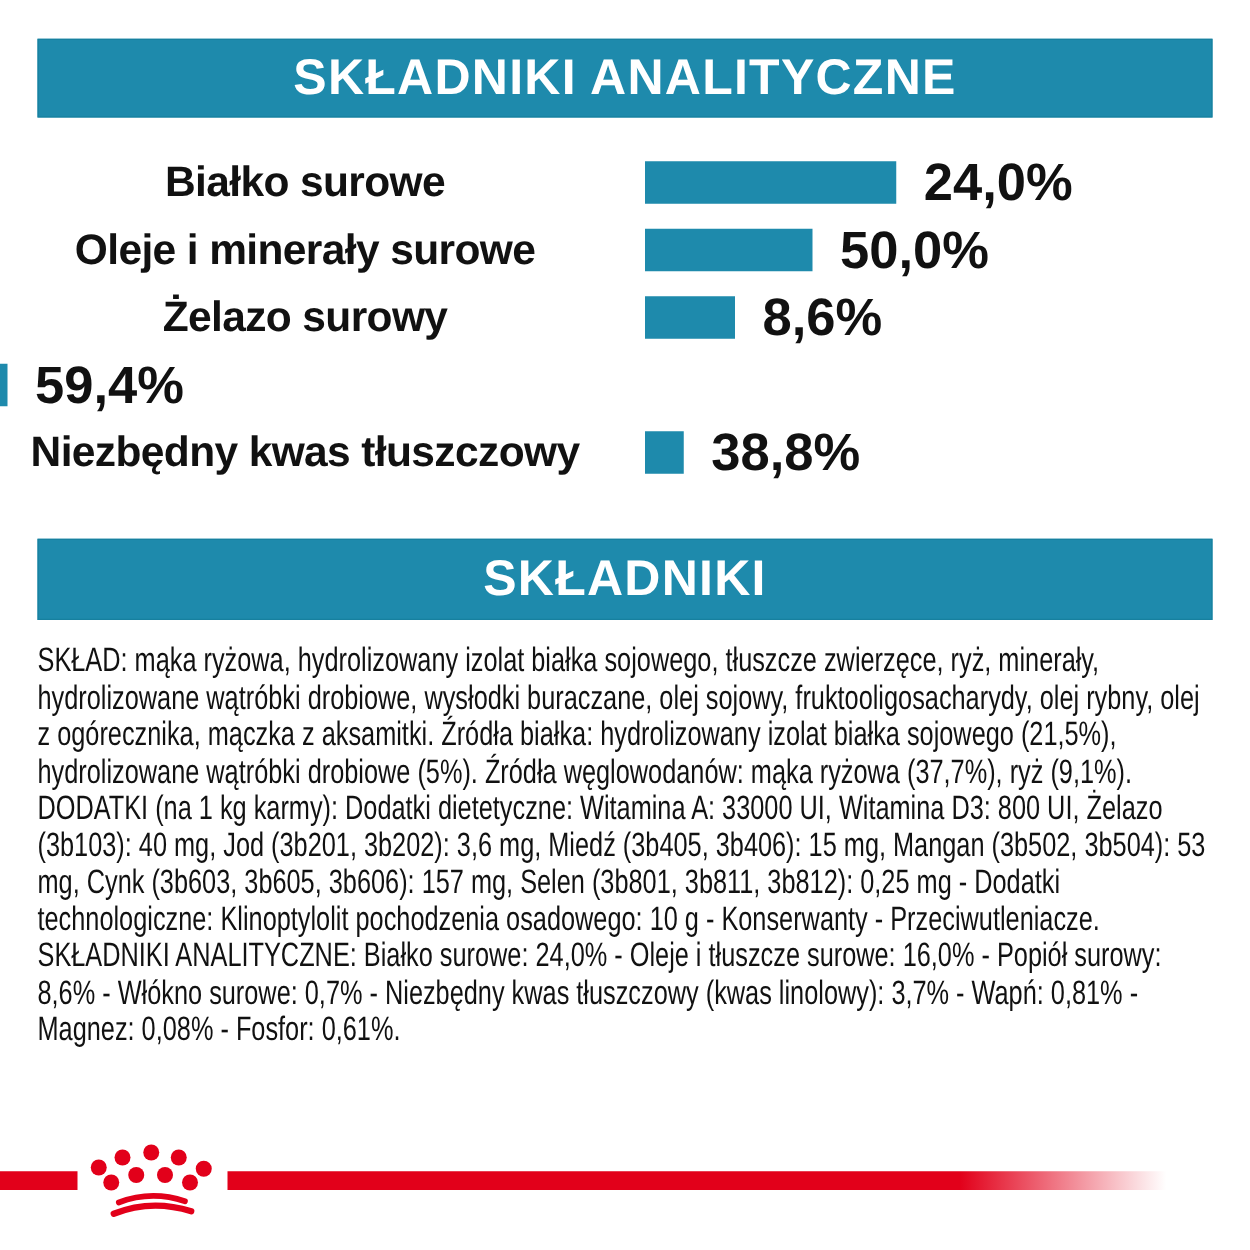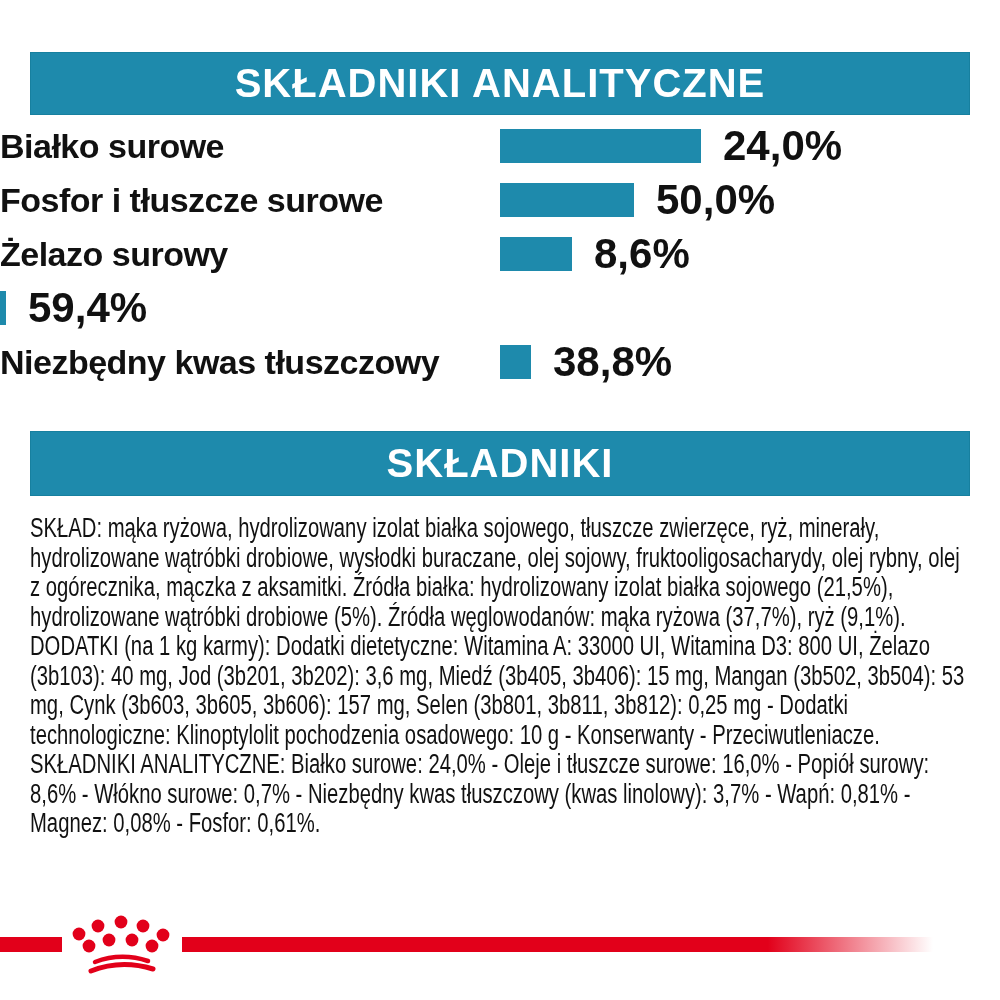--- a/index.html
+++ b/index.html
@@ -12,28 +12,28 @@
     overflow:hidden;
   }
   .banner{
     position:absolute;left:30px;width:940px;
     background:#1e8aac;
     border:1px solid #17809f;
     box-sizing:border-box;
     display:flex;align-items:center;justify-content:center;
     color:#ffffff;font-weight:bold;font-size:40px;letter-spacing:1px;
   }
-  #banner-analytical{top:31px;height:63px;margin-top:21px;}
+  #banner-analytical{top:31px;height:63px;}
   #banner-ingredients{top:431px;height:65px;}
 
   #chart{position:absolute;left:0;top:119px;width:1000px;}
   .crow{display:flex;align-items:center;height:54px;}
   .clabel{
-    width:488px;padding-right:12px;flex:0 0 auto;
-    text-align:left;font-weight:bold;font-size:34px;letter-spacing:-0.5px;
+    width:488px;padding-right:28px;flex:0 0 auto;
+    text-align:center;font-weight:bold;font-size:34px;letter-spacing:-0.5px;
     white-space:nowrap;
   }
   .cbar{height:34px;background:#1e8aac;flex:0 0 auto;}
   .cvalue{margin-left:22px;font-weight:bold;font-size:42px;white-space:nowrap;}
 
   #ingredients-text{
     position:absolute;left:30px;top:514px;
     width:1253px;
     transform:scaleX(0.75);transform-origin:0 0;
     font-size:27px;line-height:29.5px;
@@ -59,21 +59,21 @@
     <span>SKŁADNIKI ANALITYCZNE</span>
   </div>
 
   <div id="chart">
       <div class="crow">
         <div class="clabel">Białko surowe</div>
         <div class="cbar" style="width: 201px; background: rgb(30, 138, 172);"></div>
         <div class="cvalue">24,0%</div>
       </div>
       <div class="crow">
-        <div class="clabel">Fosfor i tłuszcze surowe</div>
+        <div class="clabel">Oleje i minerały surowe</div>
         <div class="cbar" style="width: 134px; background: rgb(30, 138, 172);"></div>
         <div class="cvalue">50,0%</div>
       </div>
       <div class="crow">
         <div class="clabel">Żelazo surowy</div>
         <div class="cbar" style="width: 72px; background: rgb(30, 138, 172);"></div>
         <div class="cvalue">8,6%</div>
       </div>
       <div class="crow">
         <div class="cbar" style="width: 6px; background: rgb(30, 138, 172);"></div>

